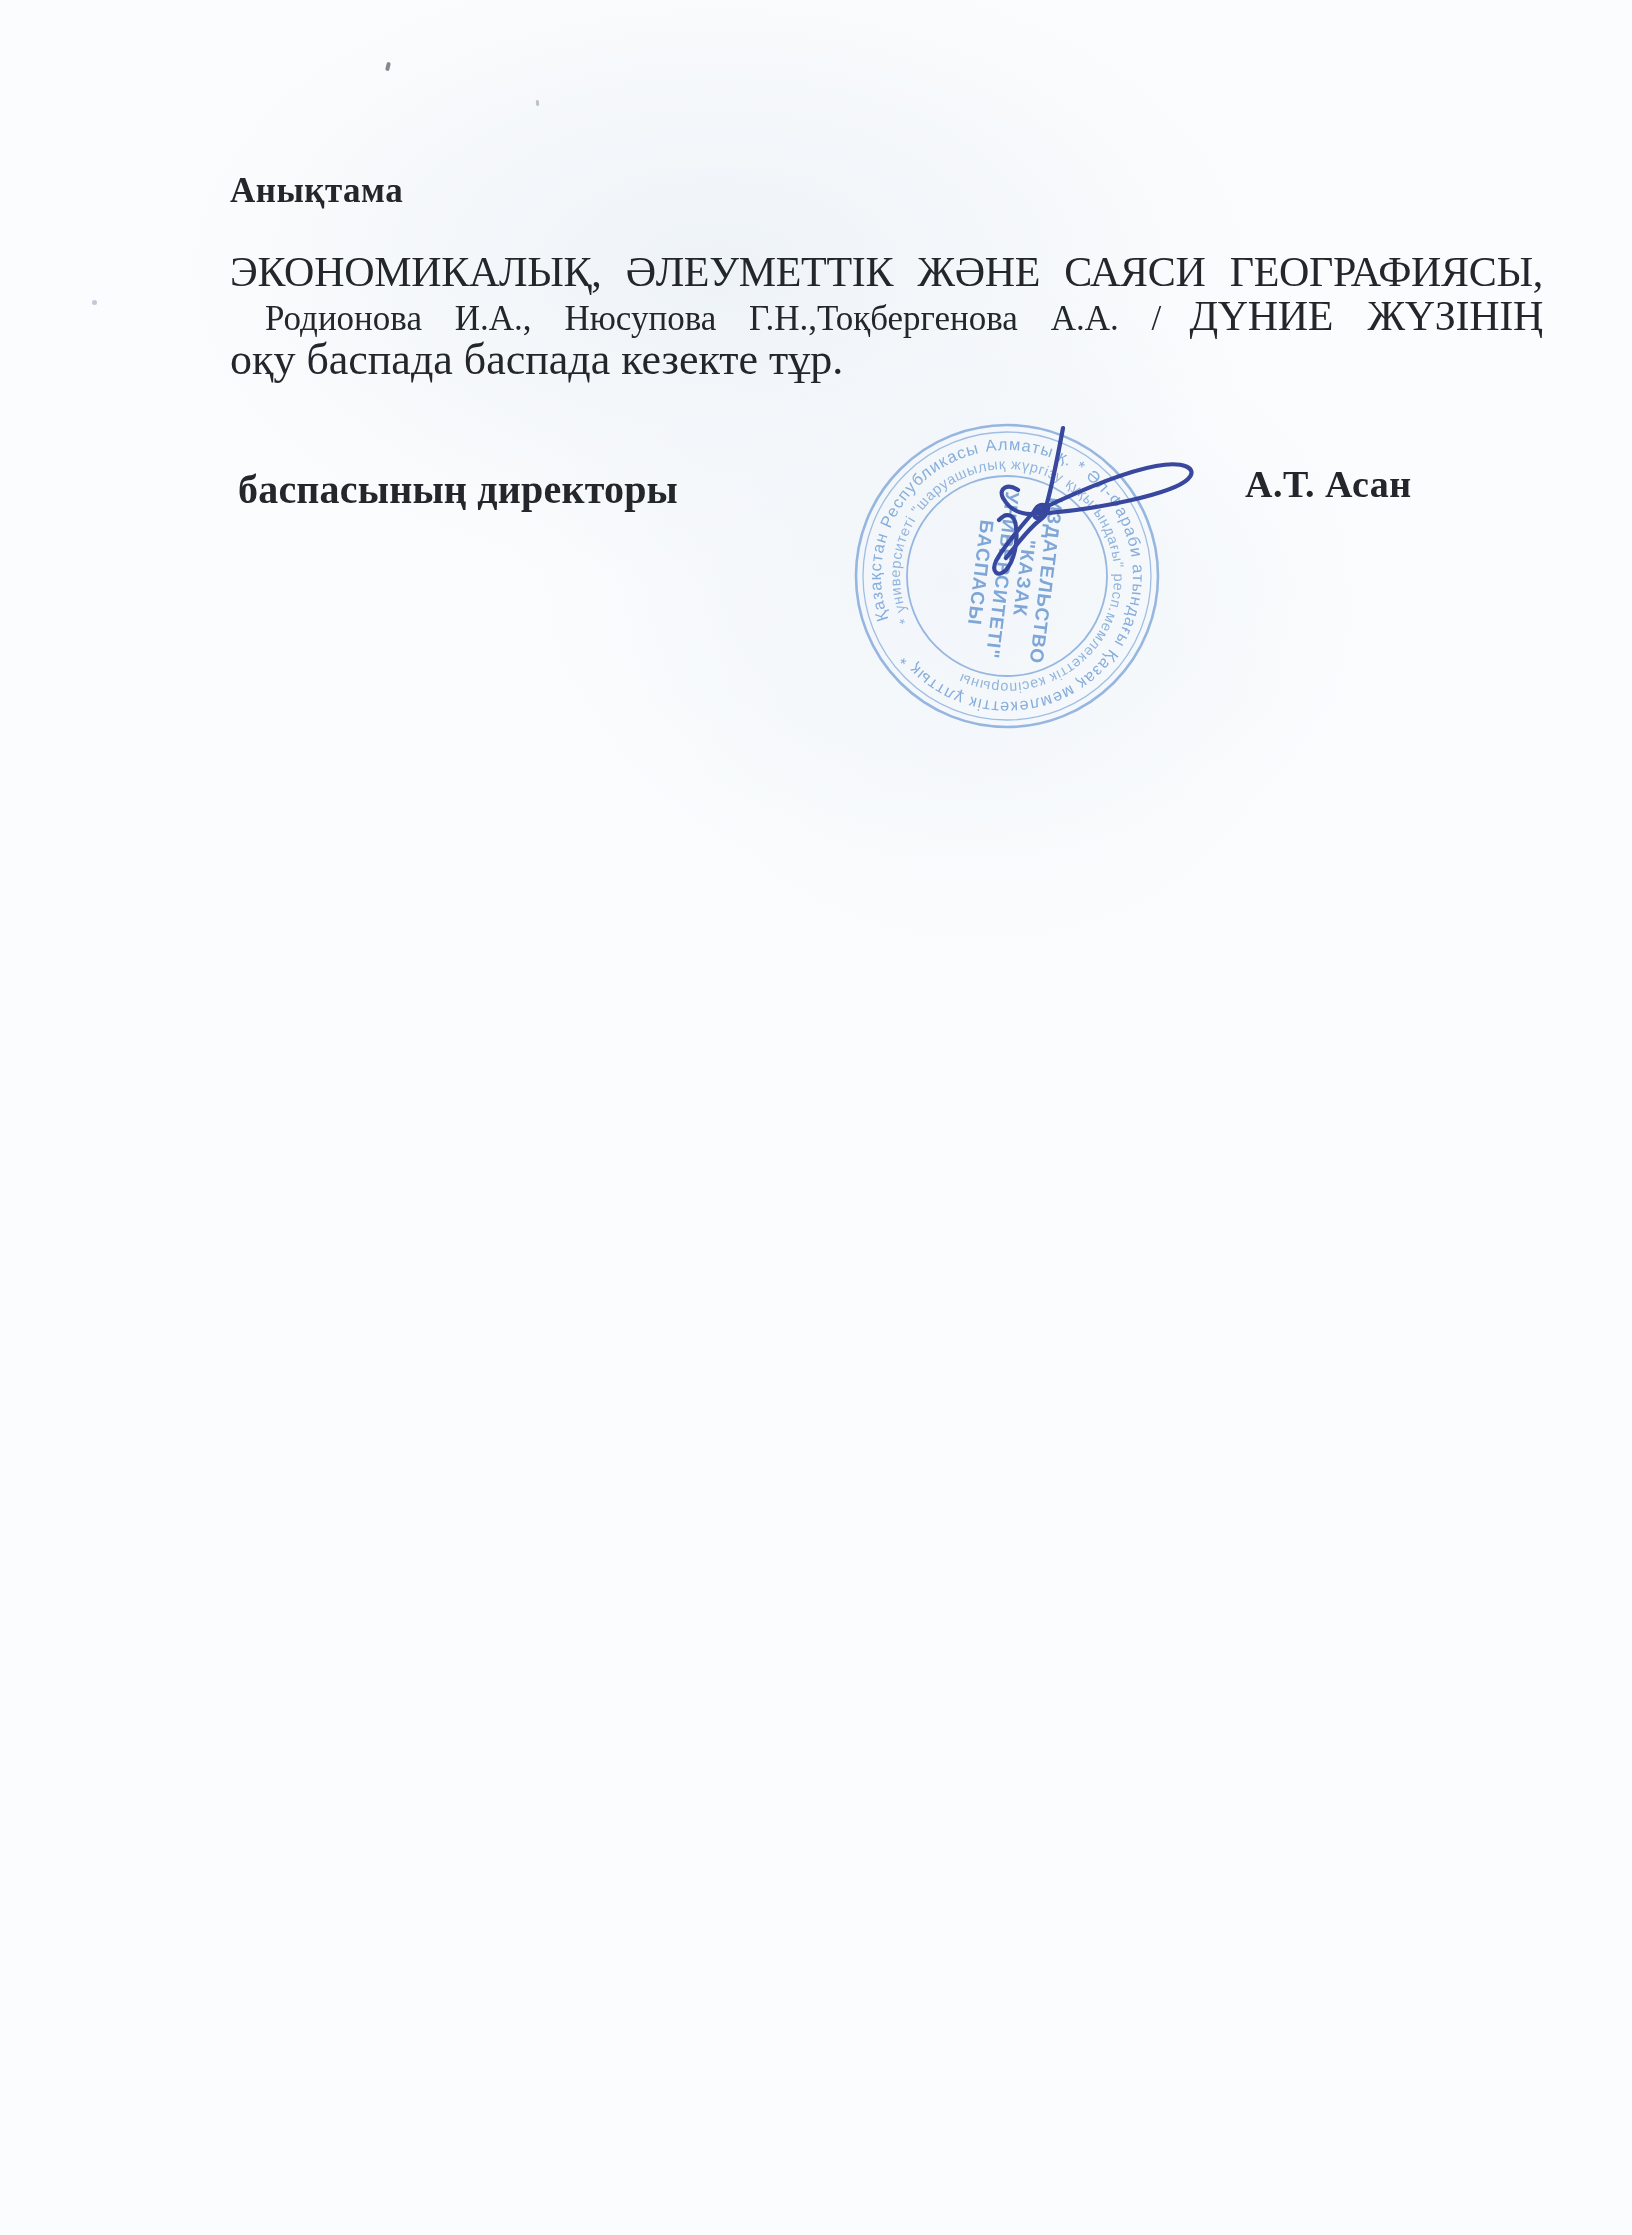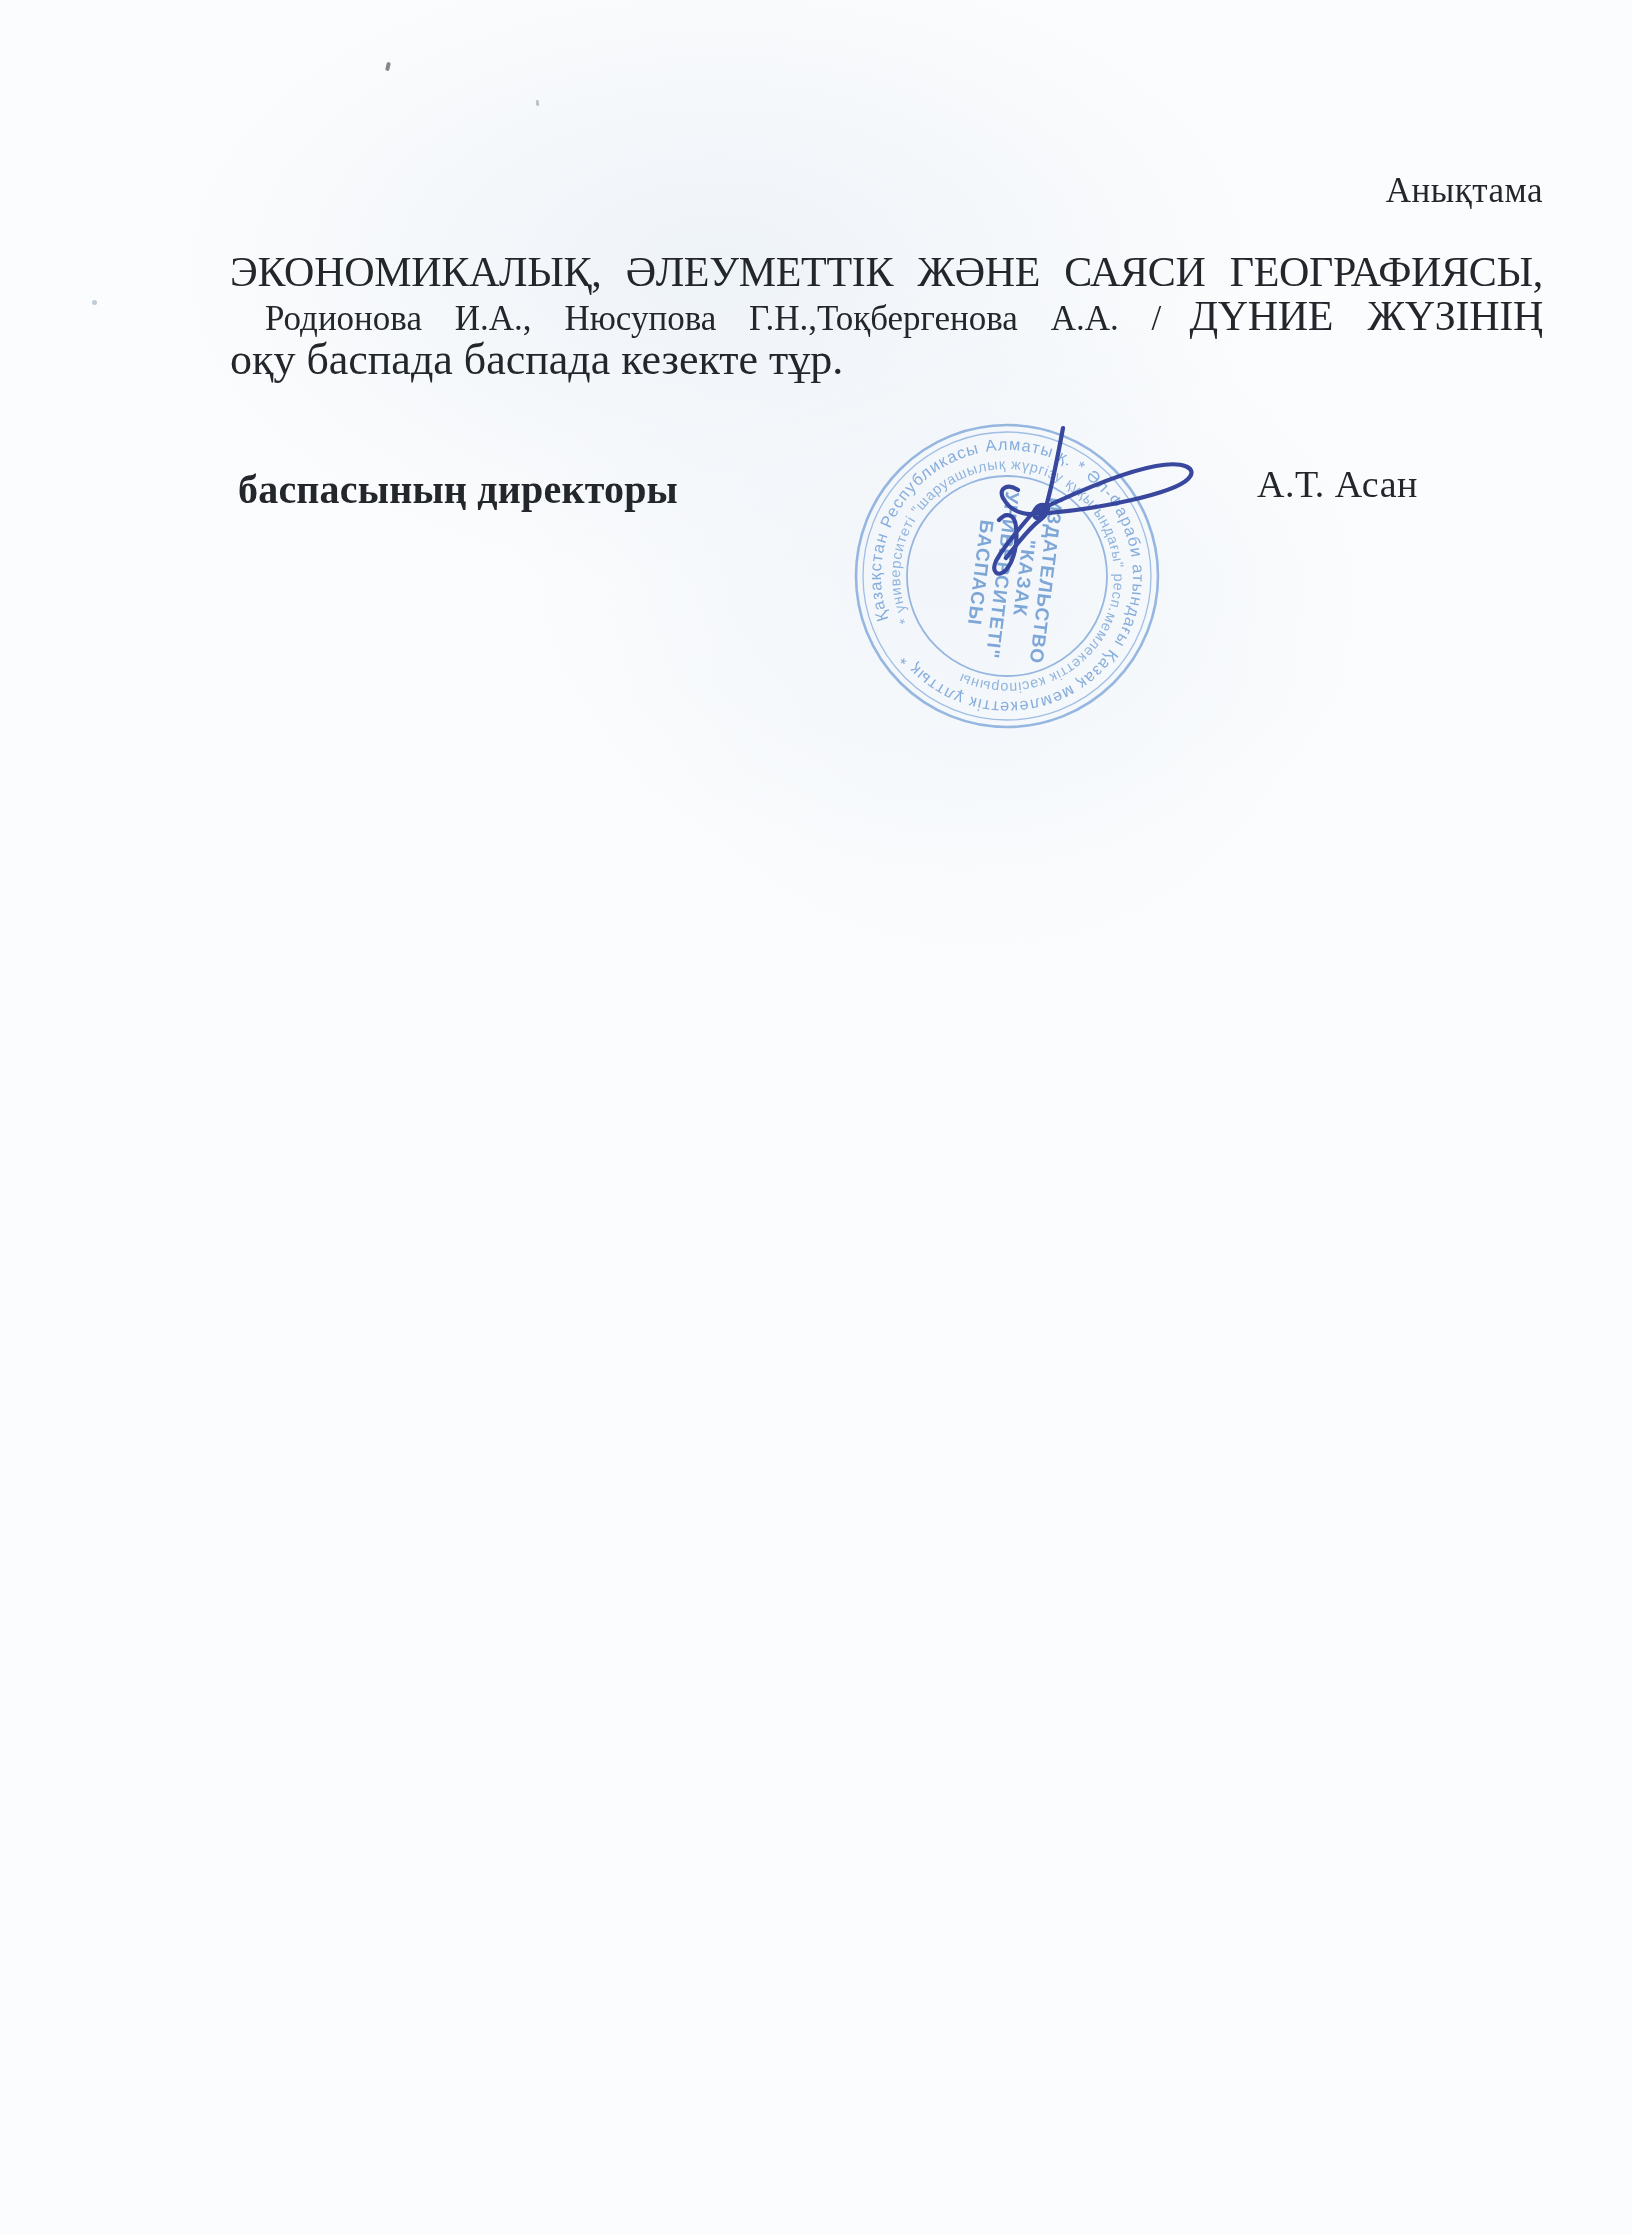--- a/index.html
+++ b/index.html
@@ -12,38 +12,38 @@
     position:relative;width:1632px;height:2235px;overflow:hidden;
     background:
       radial-gradient(900px 520px at 44% 12%, #eef3f8 0%, rgba(255,255,255,0) 62%),
       radial-gradient(760px 520px at 58% 26%, #f2f6fa 0%, rgba(255,255,255,0) 58%),
       radial-gradient(700px 600px at 60% 30%, #f6f9fc 0%, rgba(255,255,255,0) 55%),
       #fbfcfd;
     color:#23262b;
   }
   .title{
     position:absolute;left:230px;top:170px;width:1313px;margin:0;
-    font-size:35px;font-weight:normal;text-align:right;line-height:42px;
+    font-size:35px;font-weight:bold;text-align:left;line-height:42px;
     letter-spacing:0.5px;
   }
   .para{position:absolute;left:230px;top:250px;width:1313px;}
   .line{height:44px;line-height:44px;white-space:normal;}
   .line1{text-align:justify;text-align-last:justify;padding-left:35px;width:1278px;}
   .line2{text-align:justify;text-align-last:justify;}
   .small-serif{font-size:35px;}
   .caps{font-size:42px;letter-spacing:-0.3px;}
   .line3{font-size:44px;text-align:left;}
   .org{
     position:absolute;left:238px;top:466px;width:560px;
     font-weight:bold;font-size:40px;line-height:48px;letter-spacing:0.2px;
   }
   .org .org-l1{padding-left:12px;}
   .signer{
     position:absolute;left:1245px;top:462px;
-    font-weight:normal;font-size:38px;letter-spacing:0.5px;margin-left:12px;
+    font-weight:bold;font-size:38px;letter-spacing:0.5px;
   }
   .stamp-sig{position:absolute;left:830px;top:400px;}
   .stamp-text{font-family:"Liberation Sans","DejaVu Sans",sans-serif;}
   .speck1{position:absolute;left:386px;top:62px;width:4px;height:9px;border-radius:2px;
           background:#4a4a52;opacity:.65;transform:rotate(14deg);}
   .speck2{position:absolute;left:92px;top:300px;width:5px;height:5px;border-radius:50%;
           background:#8fa3b8;opacity:.55;}
   .speck3{position:absolute;left:536px;top:100px;width:3px;height:6px;border-radius:2px;
           background:#6a6f78;opacity:.4;transform:rotate(-8deg);}
 </style>

